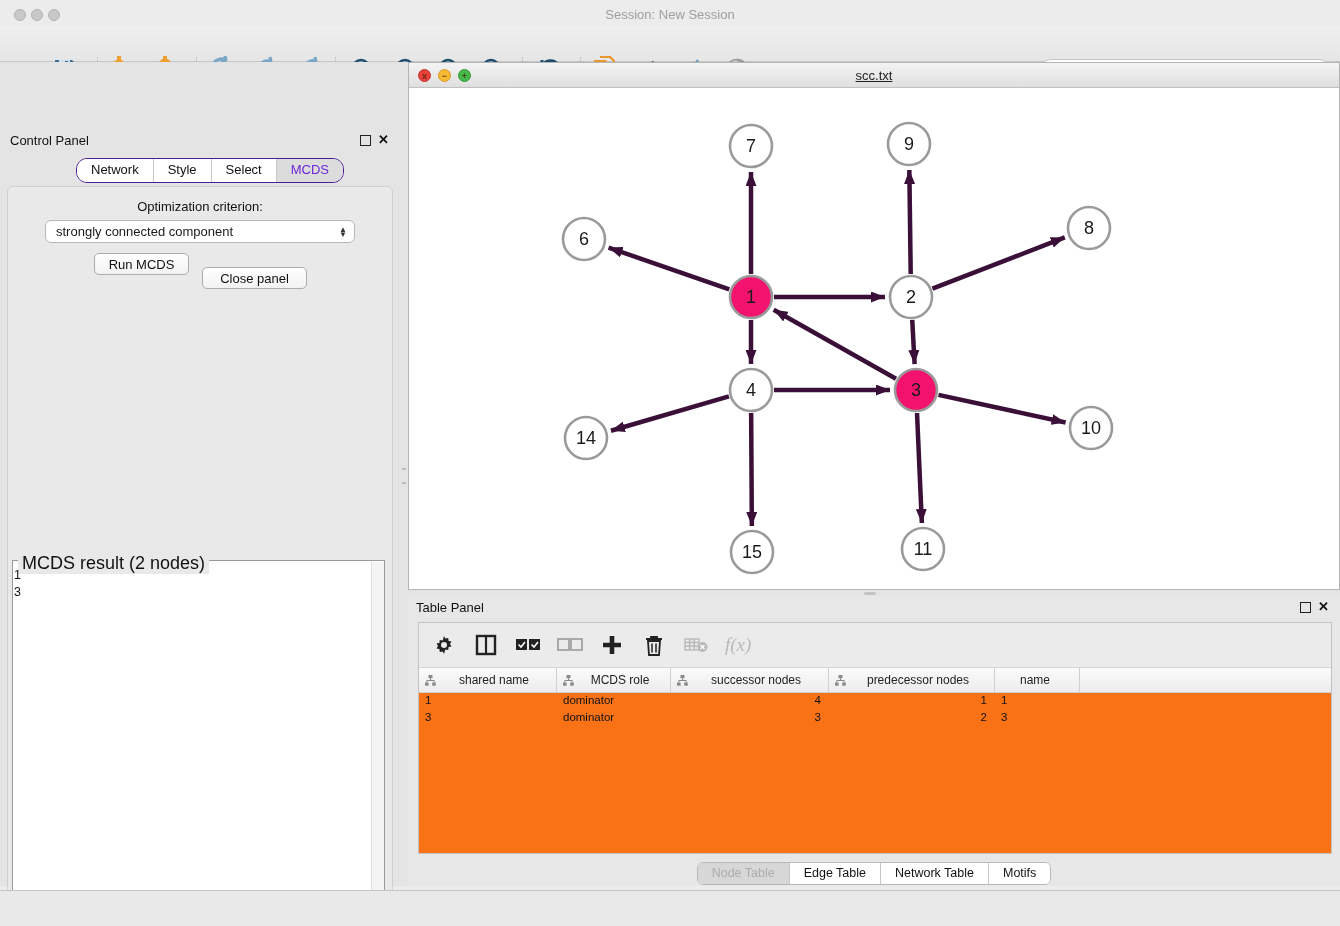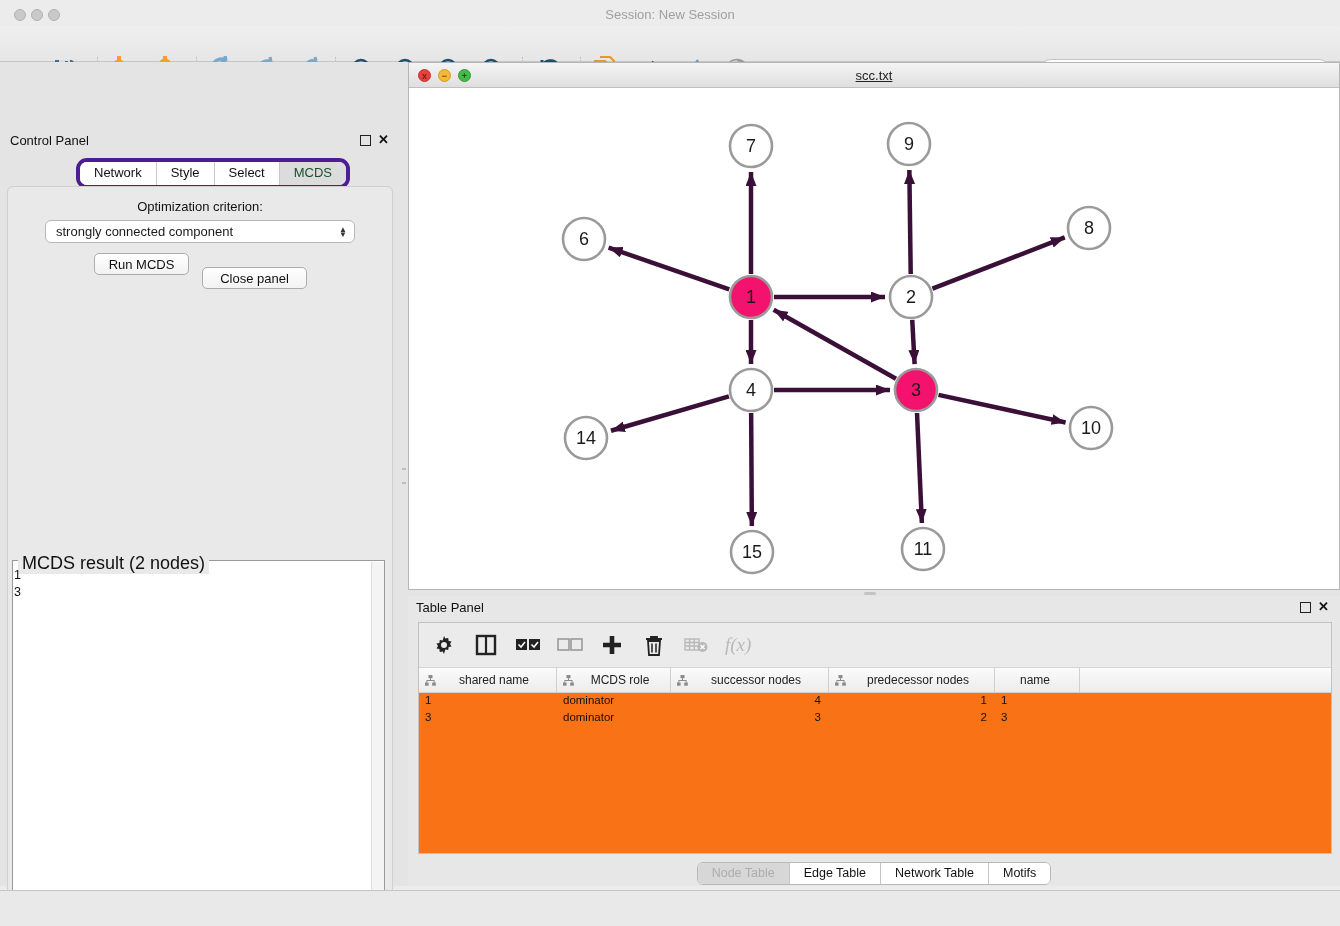--- a/index.html
+++ b/index.html
@@ -19,24 +19,24 @@
   .tb-sep{top:31px;width:0;height:26px;border-left:1px dotted #bdbdbd;}
   #search-box{left:1040px;top:33px;width:290px;height:22px;background:#fff;border:1px solid #c4c4c4;border-radius:12px;display:flex;align-items:center;box-sizing:border-box;}
   #search-box svg{margin-left:8px;}
   #search-input{border:none;outline:none;background:transparent;flex:1;font-size:12px;height:18px;padding:0 8px 0 4px;}
 
   
   #control-panel{left:0;top:62px;width:400px;height:824px;background:#e4e4e4;}
   #cp-title{left:10px;top:71px;font-size:13px;color:#111;}
   .panel-winbtn{top:73px;width:11px;height:11px;border:1.5px solid #222;box-sizing:border-box;}
   .panel-x{top:71px;font-size:13px;font-weight:bold;color:#111;line-height:14px;}
-  #cp-tabs{left:76px;top:96px;height:23px;display:flex;border:4px solid #4c1d95;border-radius:11px;overflow:hidden;background:#fff;}
+  #cp-tabs{left:76px;top:96px;height:23px;display:flex;border:1px solid #4c1d95;border-radius:11px;overflow:hidden;background:#fff;}
   .seg-tab{padding:0 14px;font-size:13px;line-height:22px;color:#111;background:#fff;border-right:1px solid #c8c8c8;}
   .seg-tab:last-child{border-right:none;}
-  .seg-tab.selected{background:#dcdcdc;color:#14532d;}
+  .seg-tab.selected{background:#dcdcdc;color:#6d28d9;}
   #cp-body{left:7px;top:124px;width:386px;height:756px;background:#e9e9e9;border:1px solid #d0d0d0;border-radius:6px;box-sizing:border-box;}
   #opt-label{left:0;top:137px;width:400px;text-align:center;font-size:13px;color:#111;}
   #criterion-select{left:45px;top:158px;width:310px;height:23px;background:#fff;border:1px solid #b8b8b8;border-radius:6px;display:flex;align-items:center;box-sizing:border-box;font-size:13px;}
   #criterion-select .val{flex:1;padding-left:10px;}
   .updown{margin-right:7px;display:flex;flex-direction:column;align-items:center;line-height:5px;font-size:8px;color:#333;}
   .pushbtn{height:22px;background:linear-gradient(#ffffff,#f2f2f2);border:1px solid #adadad;border-radius:5px;font-size:13px;color:#111;display:flex;align-items:center;justify-content:center;box-sizing:border-box;}
   #run-btn{left:94px;top:191px;width:95px;}
   #closepanel-btn{left:202px;top:205px;width:105px;}
   #mcds-group{left:12px;top:498px;width:373px;height:374px;border:1px solid #9a9a9a;background:#fff;box-sizing:border-box;}
   #mcds-legend{left:18px;top:491px;background:#e9e9e9;padding:0 4px;font-size:18px;color:#111;}

